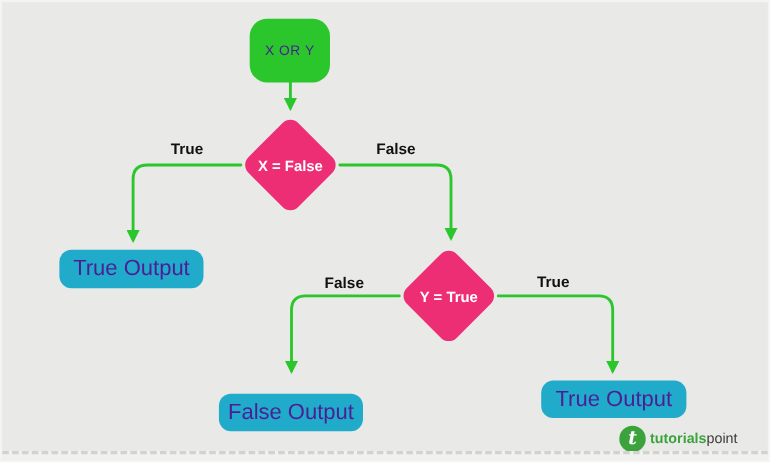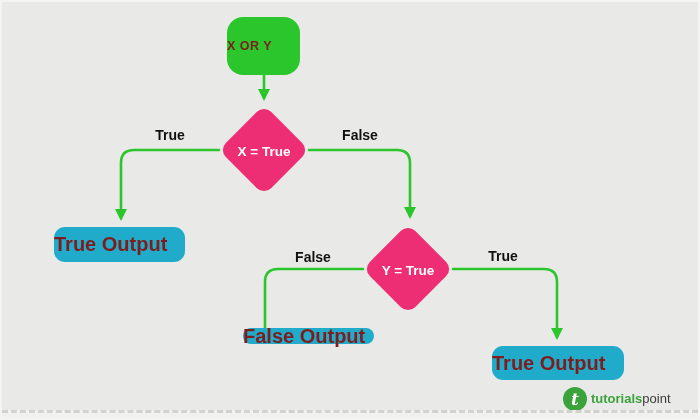--- a/index.html
+++ b/index.html
@@ -6,22 +6,22 @@
   html,body{margin:0;padding:0;background:#e9e9e7;}
   .canvas{
     position:relative;width:700px;height:420px;overflow:hidden;
     background:#e9e9e7;
     font-family:"Liberation Sans","DejaVu Sans",sans-serif;
     box-sizing:border-box;
     border:2px solid #f4f4f2;
   }
   .edges-svg{position:absolute;left:0;top:0;width:700px;height:420px;}
   .node{
-    position:absolute;display:flex;align-items:center;justify-content:flex-start;
-    color:#7f1d1d;font-weight:700;text-align:center;
+    position:absolute;display:flex;align-items:center;justify-content:center;
+    color:#4c1d95;font-weight:400;text-align:center;
     box-shadow:0 0 0 0 transparent;
   }
   .start-box{
     left:225px;top:15px;width:73px;height:58px;border-radius:16px;
     background:#2bc62b;font-size:12.5px;letter-spacing:.5px;
   }
   .diamond-shape{
     position:absolute;width:64px;height:64px;border-radius:10px;
     background:#ee2e74;transform:rotate(45deg);
   }
@@ -30,21 +30,21 @@
   .diamond-label{
     position:absolute;width:90px;text-align:center;color:#fff;
     font-weight:700;font-size:13.5px;transform:translate(-50%,-50%);
   }
   .diamond-label.d1{left:262px;top:149px;}
   .diamond-label.d2{left:406px;top:268px;}
   .output-box{
     background:#21abcb;border-radius:11px;font-size:20px;
   }
   .out-true-left{left:52px;top:225px;width:131px;height:35px;}
-  .out-false{left:197px;top:326px;width:131px;height:16px;margin-left:44px;}
+  .out-false{left:197px;top:356px;width:131px;height:34px;}
   .out-true-right{left:490px;top:344px;width:132px;height:34px;}
   .edge-label{
     position:absolute;transform:translate(-50%,-50%);
     color:#111111;font-weight:700;font-size:14px;white-space:nowrap;
   }
   .lbl-d1-true{left:168px;top:133px;}
   .lbl-d1-false{left:358px;top:133px;}
   .lbl-d2-false{left:311px;top:255px;}
   .lbl-d2-true{left:501px;top:254px;}
   .logo{
@@ -82,21 +82,21 @@
       <path d="M361 267 H276 Q263 267 263 280 V335" marker-end="url(#arrow)"></path>
       <path d="M451 267 H542 Q555 267 555 280 V335" marker-end="url(#arrow)"></path>
     </g>
   </svg>
 
   <div class="node start-box">
     <span>X OR Y</span>
   </div>
 
   <div class="diamond-shape d1"></div>
-  <div class="diamond-label d1">X = True</div>
+  <div class="diamond-label d1">X = False</div>
 
   <div class="diamond-shape d2"></div>
   <div class="diamond-label d2">Y = True</div>
 
   <div class="edge-label lbl-d1-true">True</div>
   <div class="edge-label lbl-d1-false">False</div>
   <div class="edge-label lbl-d2-false">False</div>
   <div class="edge-label lbl-d2-true">True</div>
 
   <div class="node output-box out-true-left">

